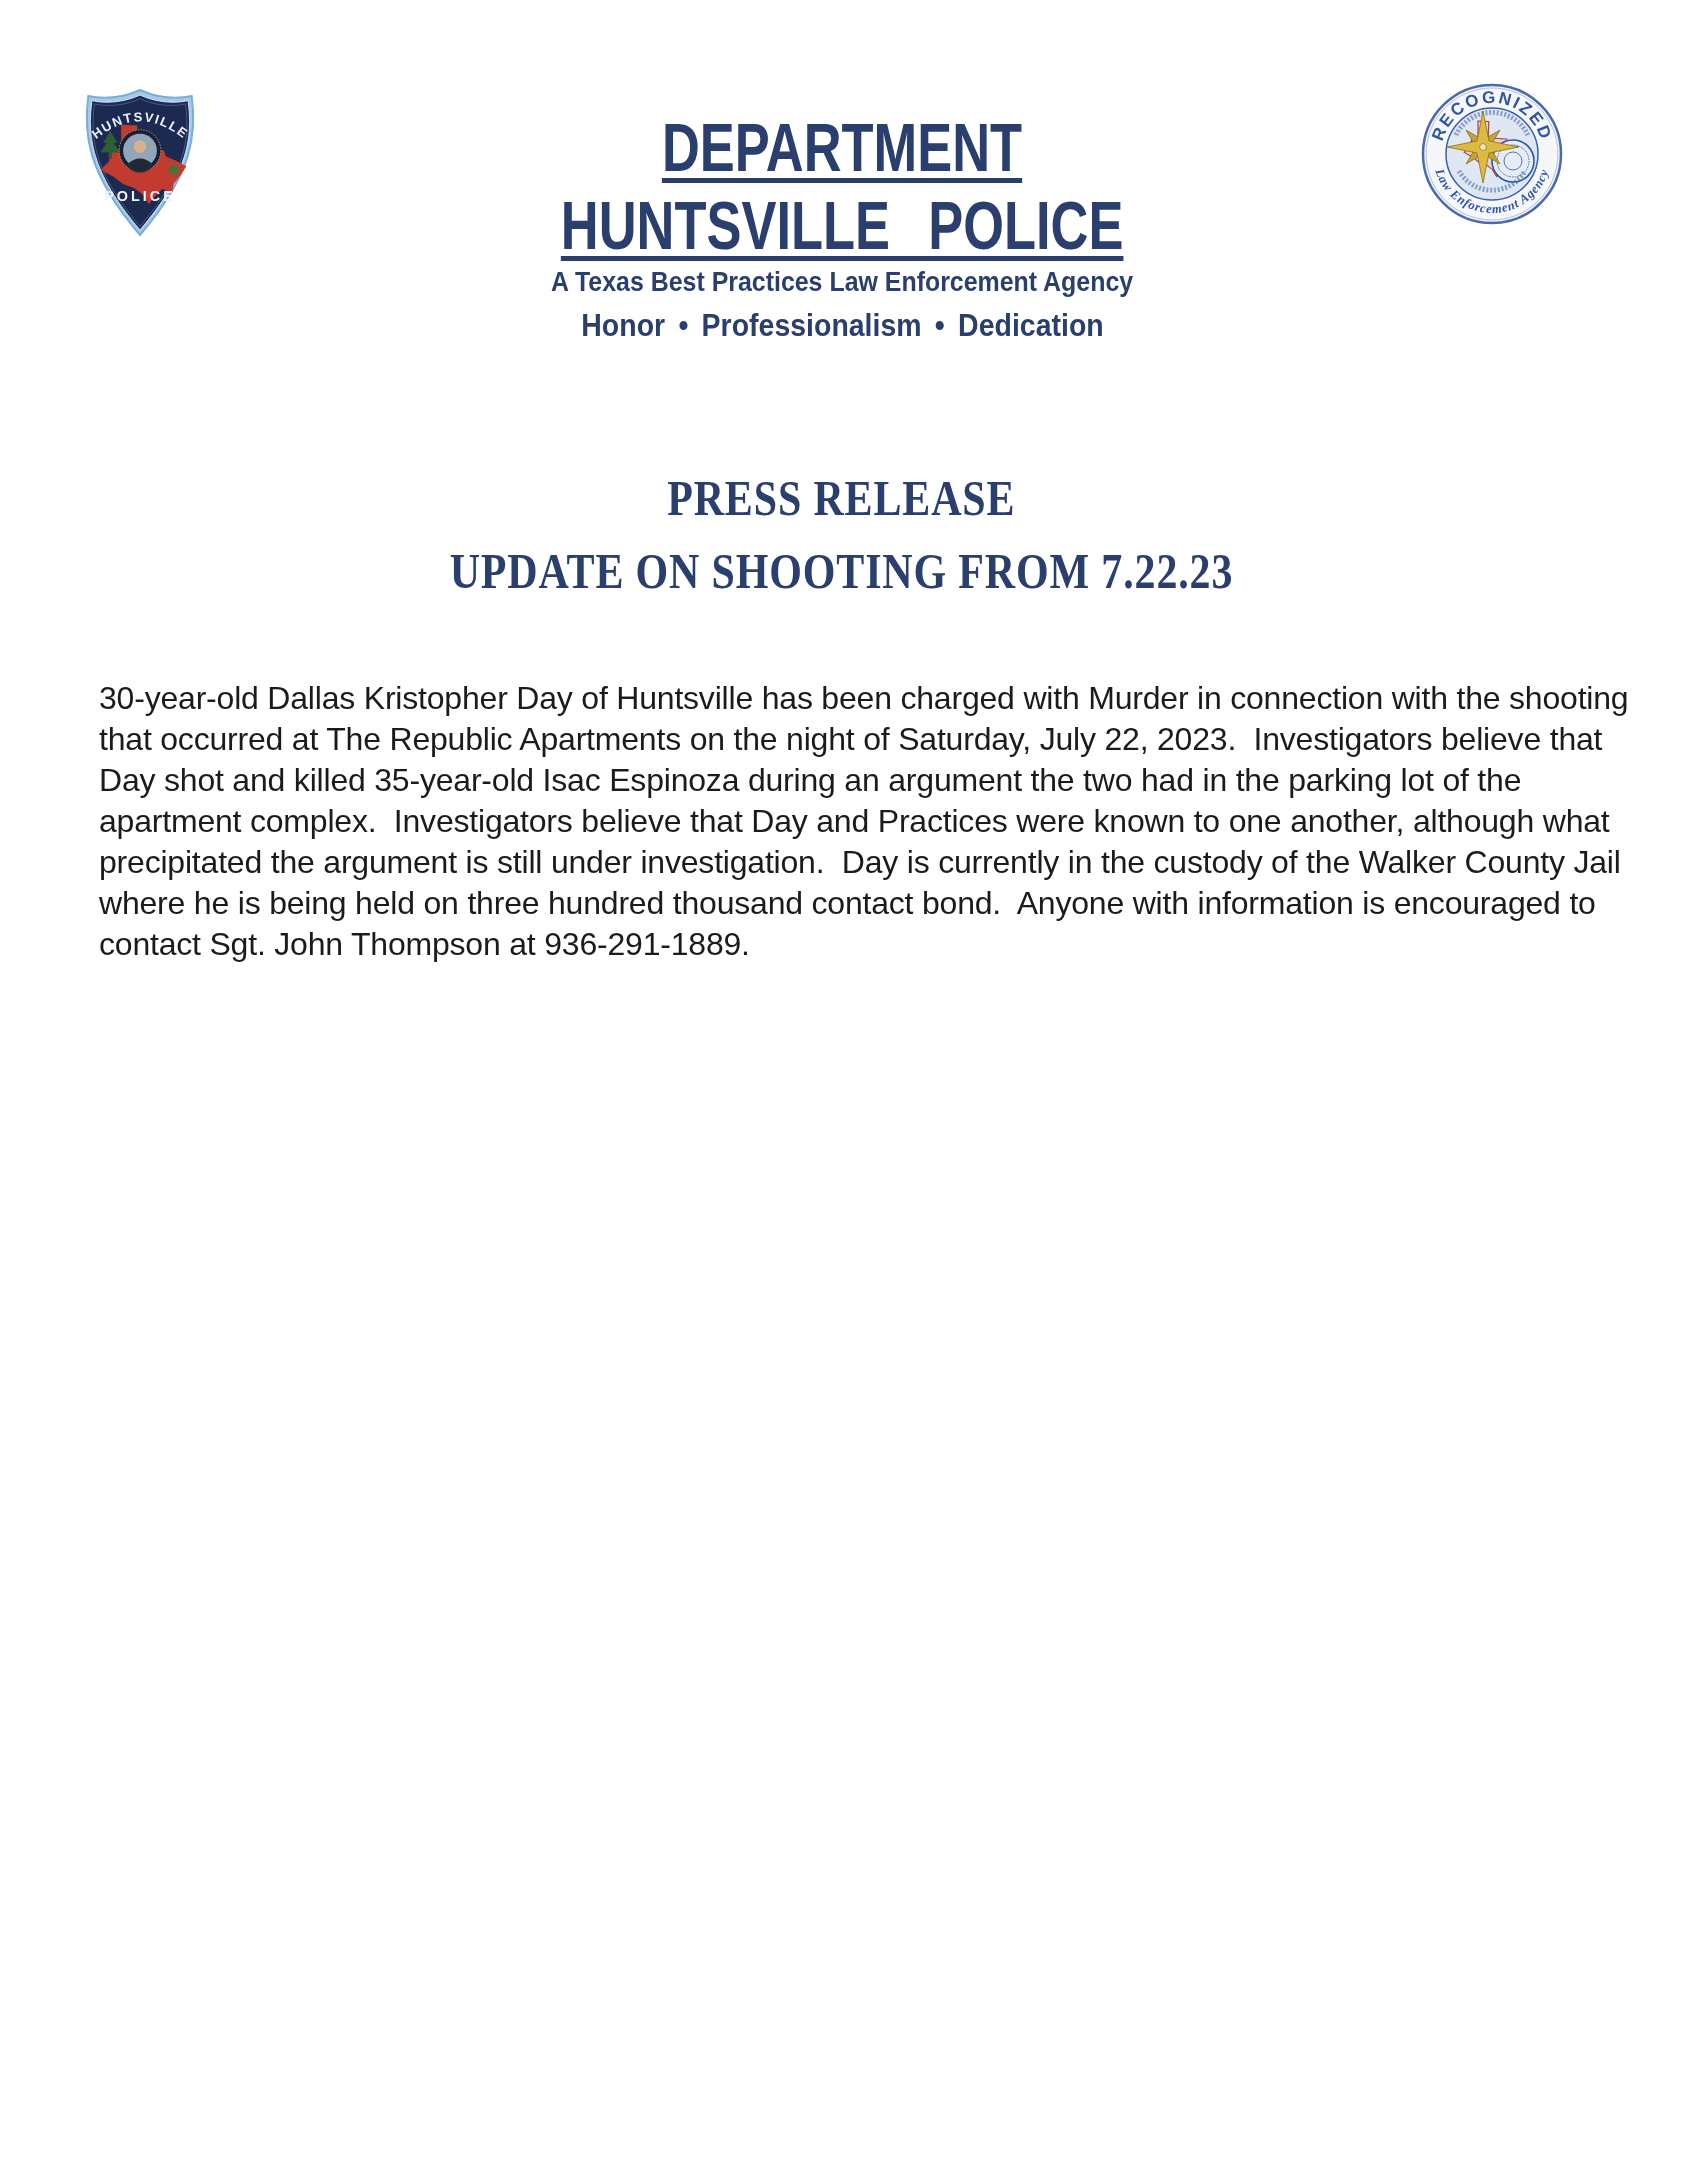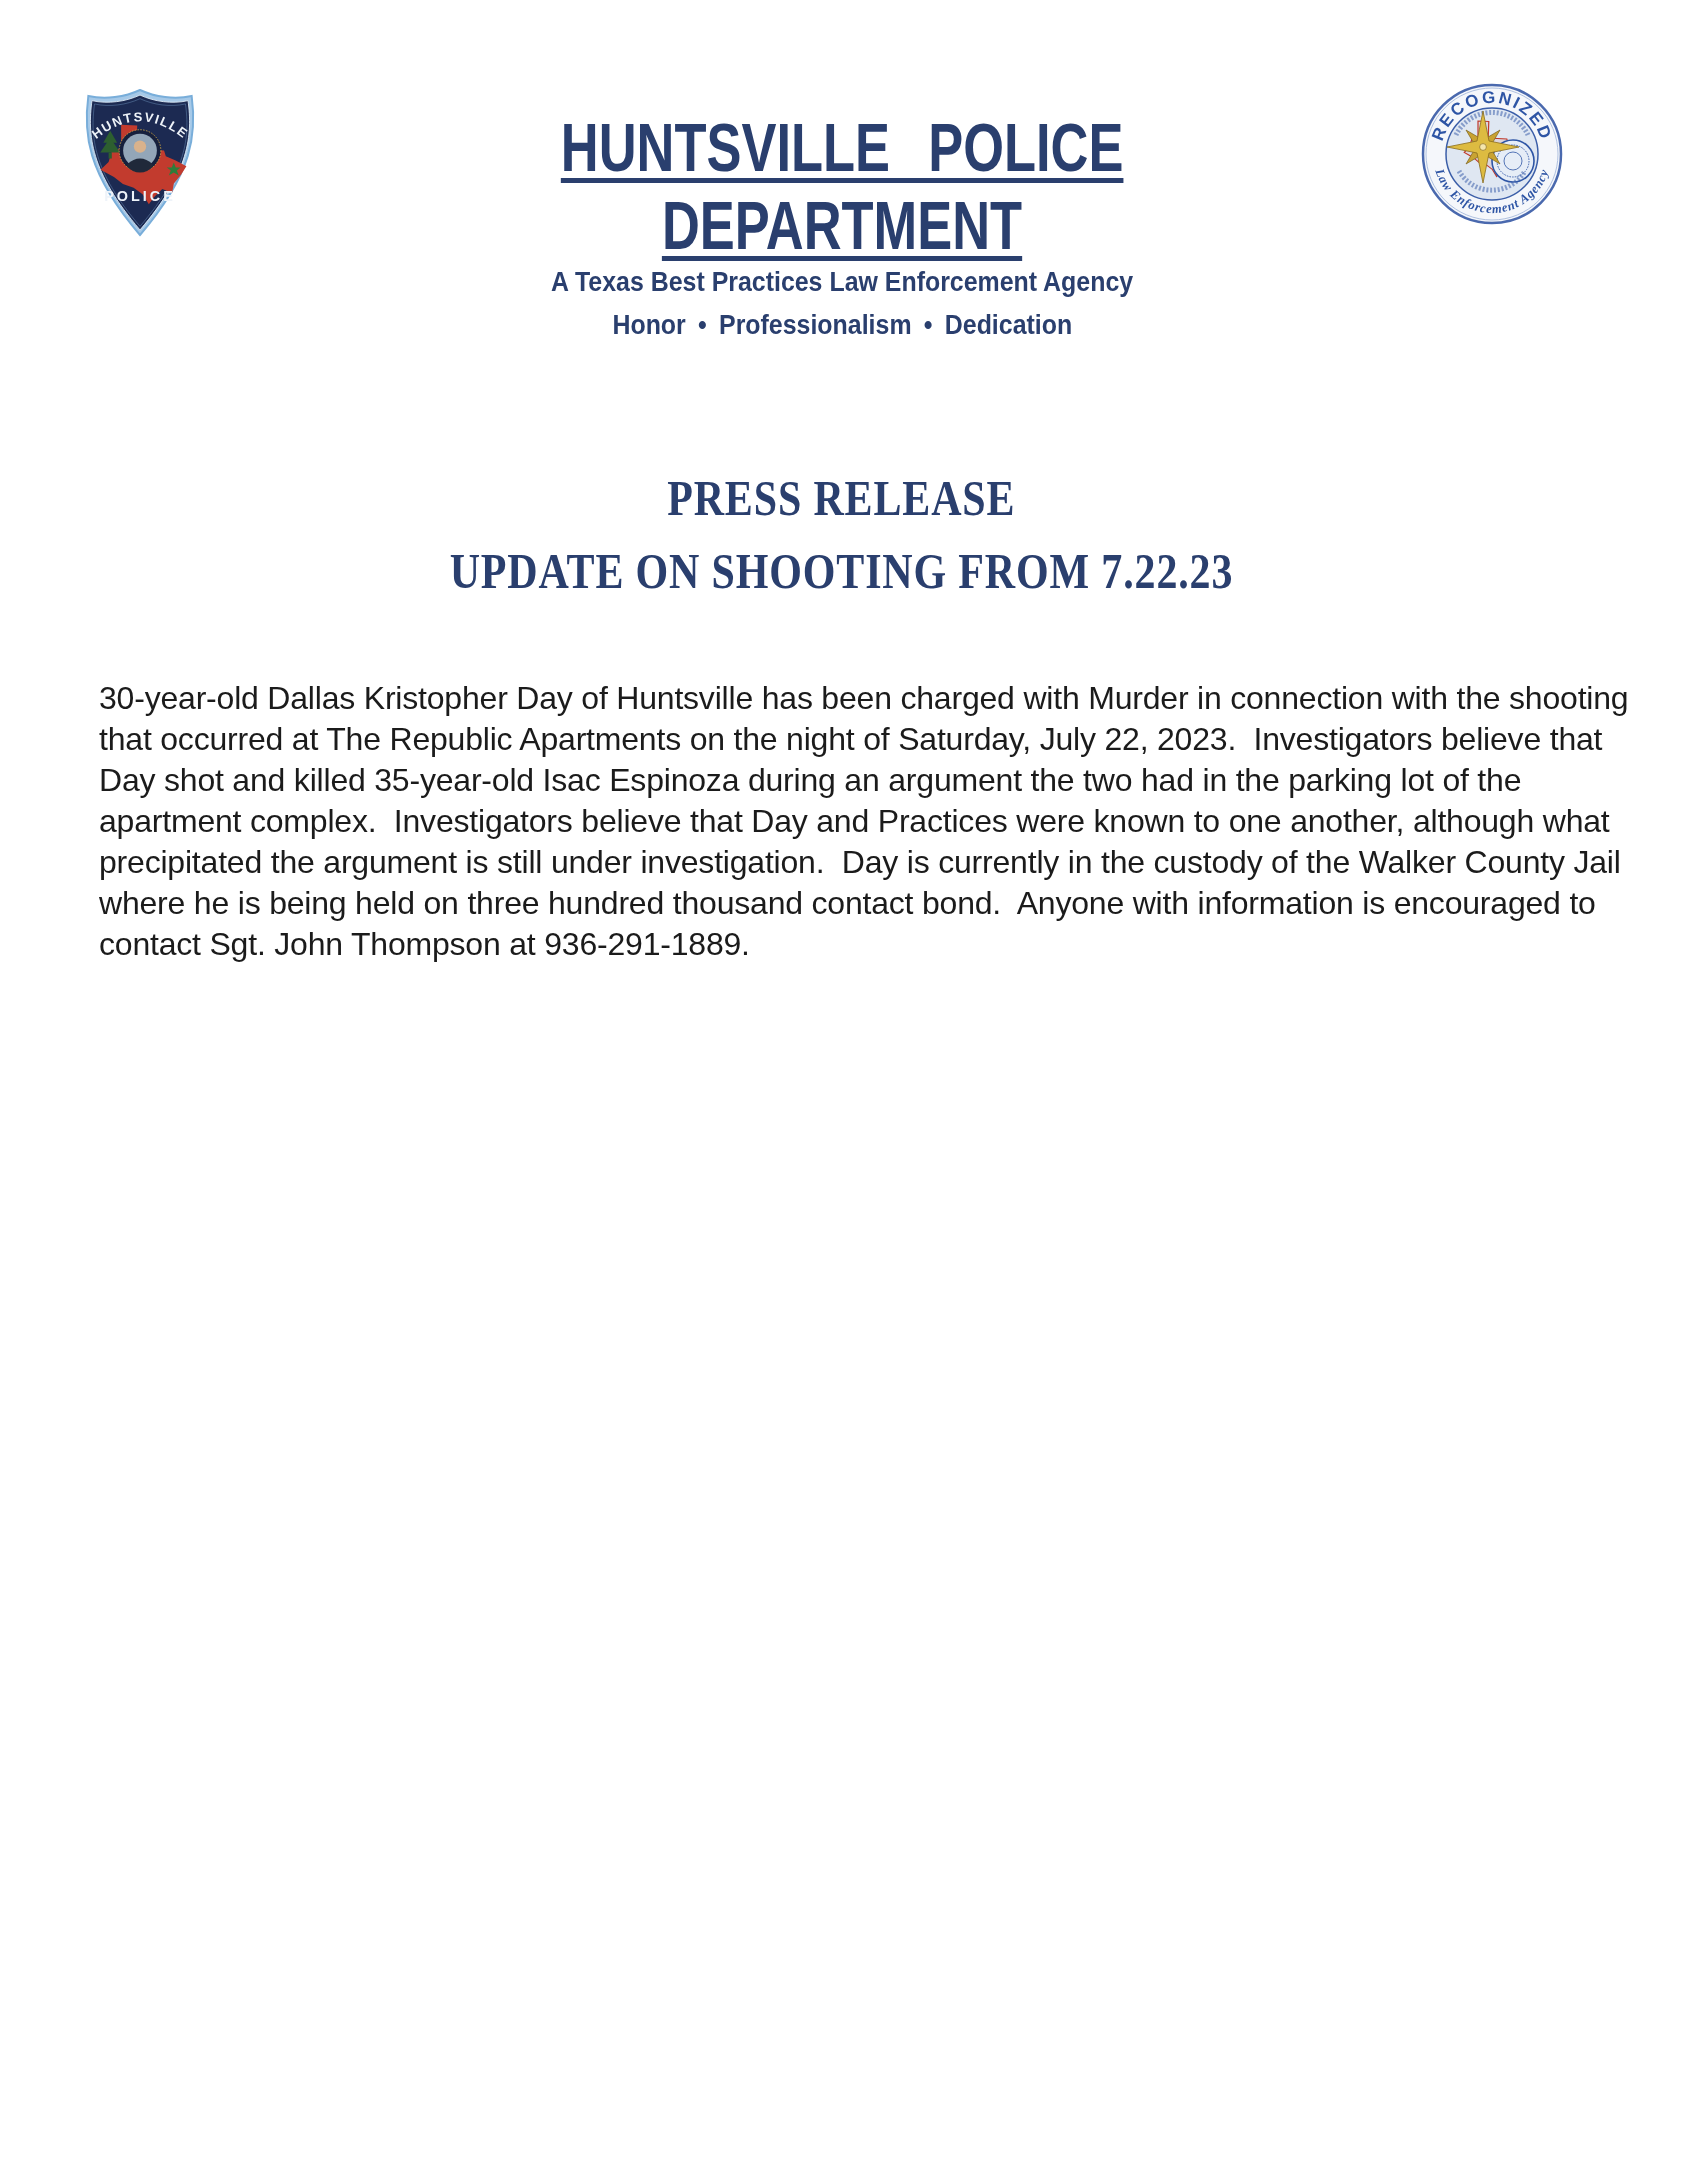--- a/index.html
+++ b/index.html
@@ -21,21 +21,21 @@
   .squeeze  { display:inline-block; transform:scaleX(0.76); transform-origin:50% 50%; }
   .squeeze2 { display:inline-block; transform:scaleX(0.89); transform-origin:50% 50%; }
   .squeeze3 { display:inline-block; transform:scaleX(0.84); transform-origin:50% 50%; }
   .u {
     text-decoration:underline;
     text-decoration-thickness:5px;
     text-underline-offset:7px;
   }
   .wsp { word-spacing:0.45em; }
   .subtitle { margin-top:2px; font-size:28px; line-height:30px; font-weight:600; white-space:nowrap; }
-  .motto    { margin-top:15px; font-size:28px; line-height:26px; font-weight:600; white-space:nowrap; word-spacing:6px; }
+  .motto    { margin-top:15px; font-size:32px; line-height:26px; font-weight:600; white-space:nowrap; word-spacing:6px; }
 
   
   .pr-heading {
     position:absolute; left:0; width:1683px; text-align:center;
     font-family:"Liberation Serif", serif; font-weight:bold;
     font-size:50px; line-height:50px; color:#2a3f6e; white-space:nowrap;
   }
   .pr-heading .squeeze3 { letter-spacing:1px; }
   .h1 { top:473px; }
   .h2 { top:546px; }
@@ -84,24 +84,24 @@
       <path d="M50 78 Q63 66 76 78 L76 80 A 17 17 0 0 1 50 80 Z" fill="#20293a"></path>
     </g>
     <text font-family="Liberation Sans, sans-serif" font-size="13" font-weight="bold" fill="#eef3f9" letter-spacing="1.6">
       <textPath href="#arcTopBadge" startOffset="50%" text-anchor="middle">HUNTSVILLE</textPath>
     </text>
     <text x="63" y="115" text-anchor="middle" font-family="Liberation Sans, sans-serif" font-size="14.5" font-weight="bold" fill="#eef3f9" letter-spacing="3">POLICE</text>
   </svg>
 
   <div class="header-text">
     <div class="title-line">
-      <span class="squeeze wsp u">HUNTSVILLE POLICE</span>
+      <span class="squeeze u">DEPARTMENT</span>
     </div>
     <div class="title-line">
-      <span class="squeeze u">DEPARTMENT</span>
+      <span class="squeeze wsp u">HUNTSVILLE POLICE</span>
     </div>
     <div class="subtitle">
       <span class="squeeze2">A Texas Best Practices Law Enforcement Agency</span>
     </div>
     <div class="motto">
       <span class="squeeze2">Honor • Professionalism • Dedication</span>
     </div>
   </div>
 
   <svg class="seal" viewBox="0 0 142 142" aria-hidden="true">

